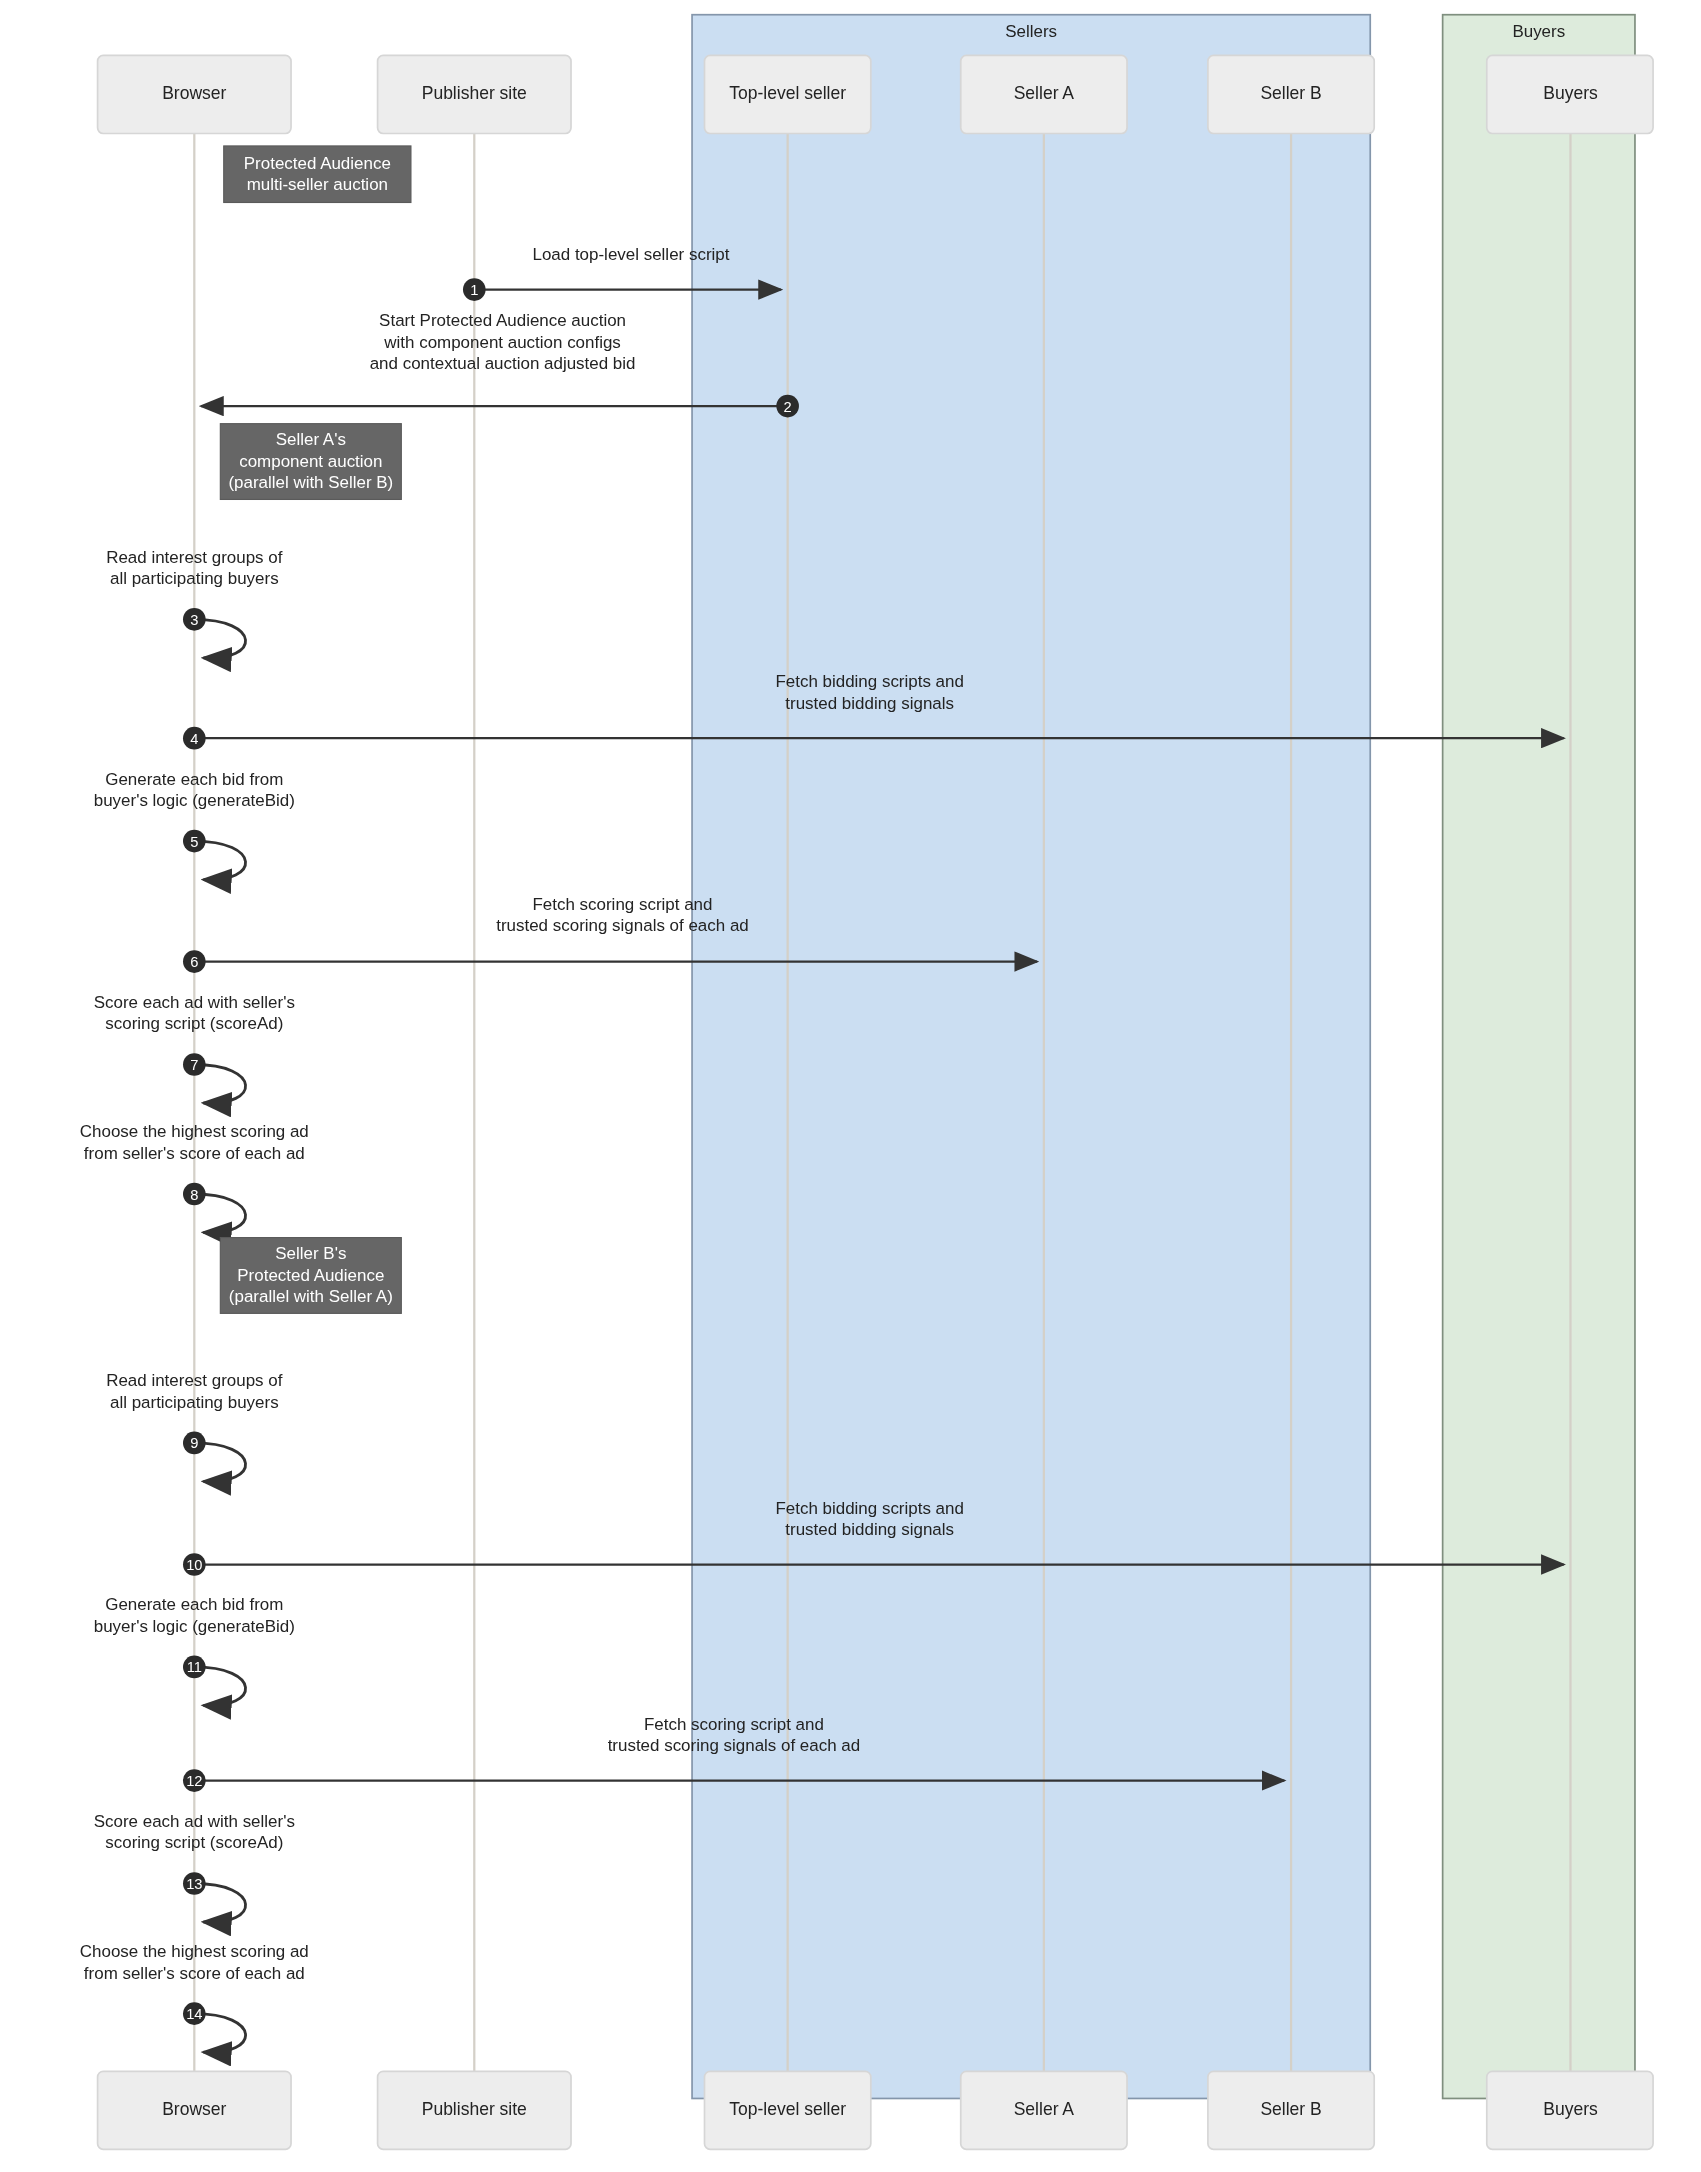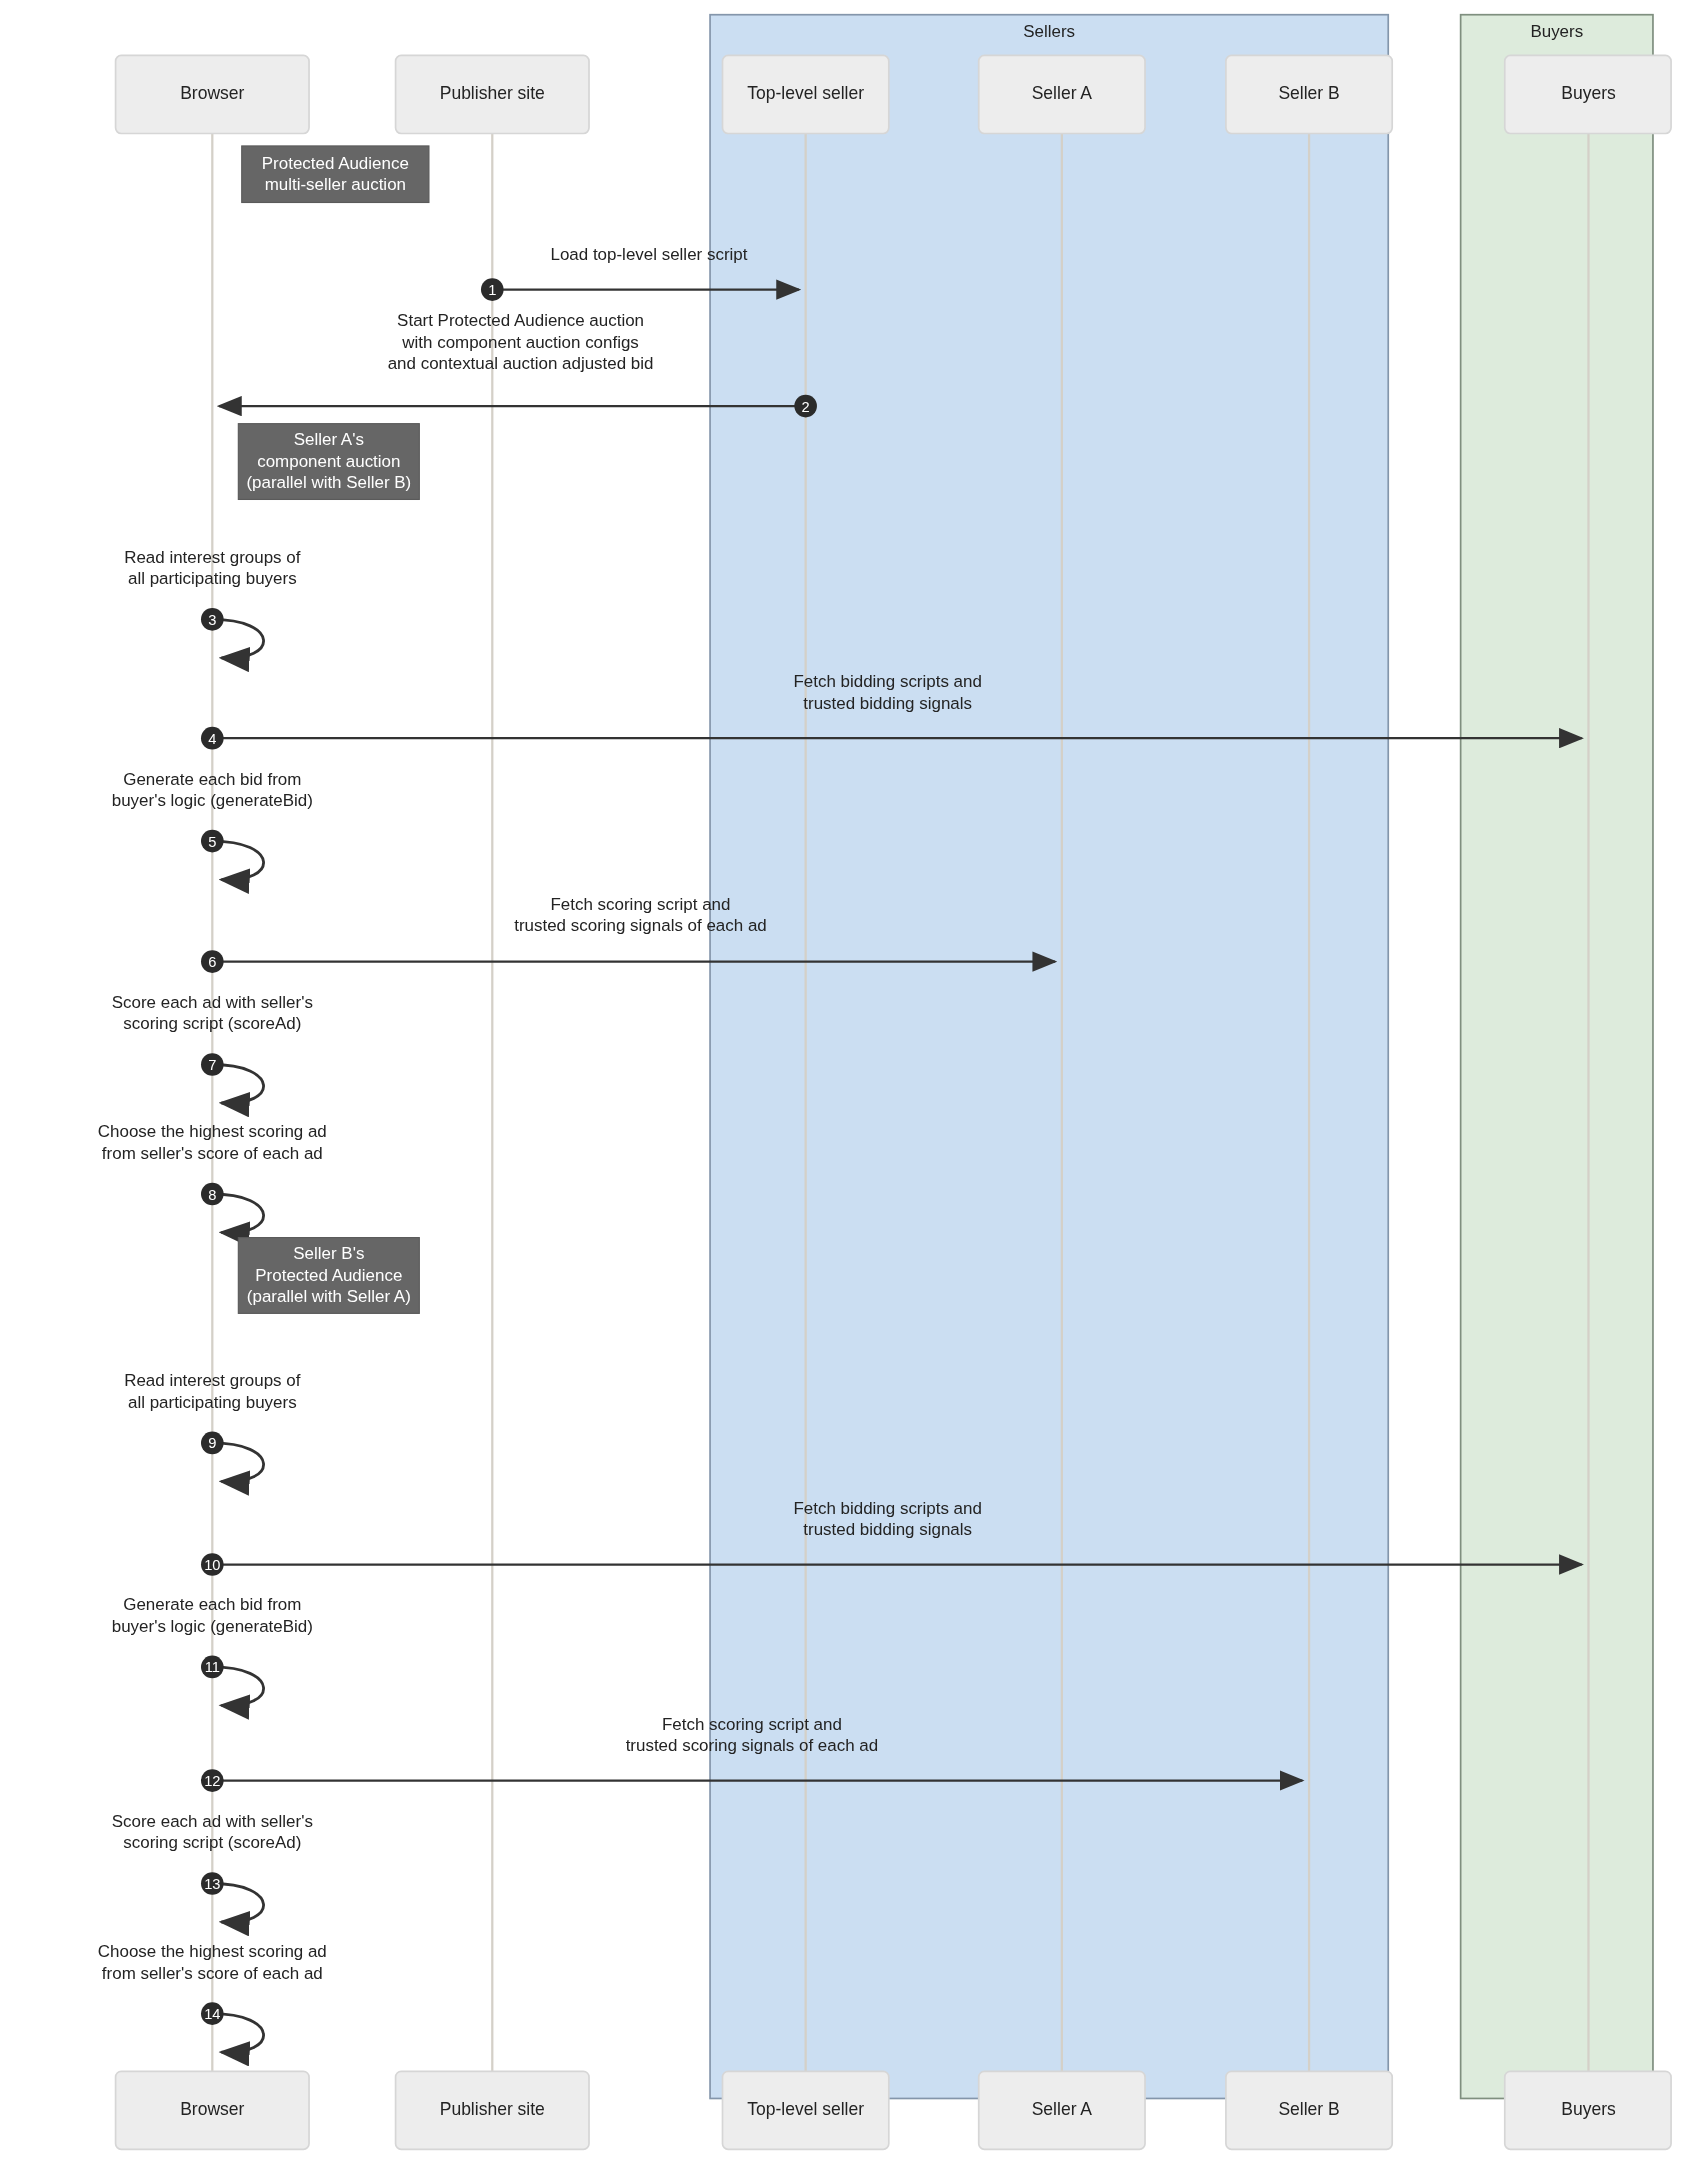--- a/index.html
+++ b/index.html
@@ -1,21 +1,21 @@
 <!DOCTYPE html>
 <html style="font-size:9px"><head>
 <meta charset="utf-8">
 <style>
   html,body{margin:0;padding:0;background:#ffffff;}
   body{
     font-family:"Liberation Sans", sans-serif;
     width:1702px;height:2172px;position:relative;overflow:hidden;
     color:#232323;
   }
-  #stage{position:absolute;left:18px;top:0;width:1666px;height:2172px;}
+  #stage{position:absolute;left:0;top:0;width:1666px;height:2172px;}
   svg#diagram{position:absolute;left:0;top:0;width:1702px;height:2172px;}
 
   .grp-label{font-size:30px;fill:#232323;text-anchor:middle;dominant-baseline:middle;}
   .actor-label{font-size:31px;fill:#232323;text-anchor:middle;dominant-baseline:middle;}
   .msg-label{font-size:30px;fill:#232323;text-anchor:middle;}
   .note-label{font-size:30px;fill:#ffffff;text-anchor:middle;}
   .seq-num{font-size:26px;fill:#ffffff;text-anchor:middle;dominant-baseline:central;}
 </style>
 </head>
 <body>

